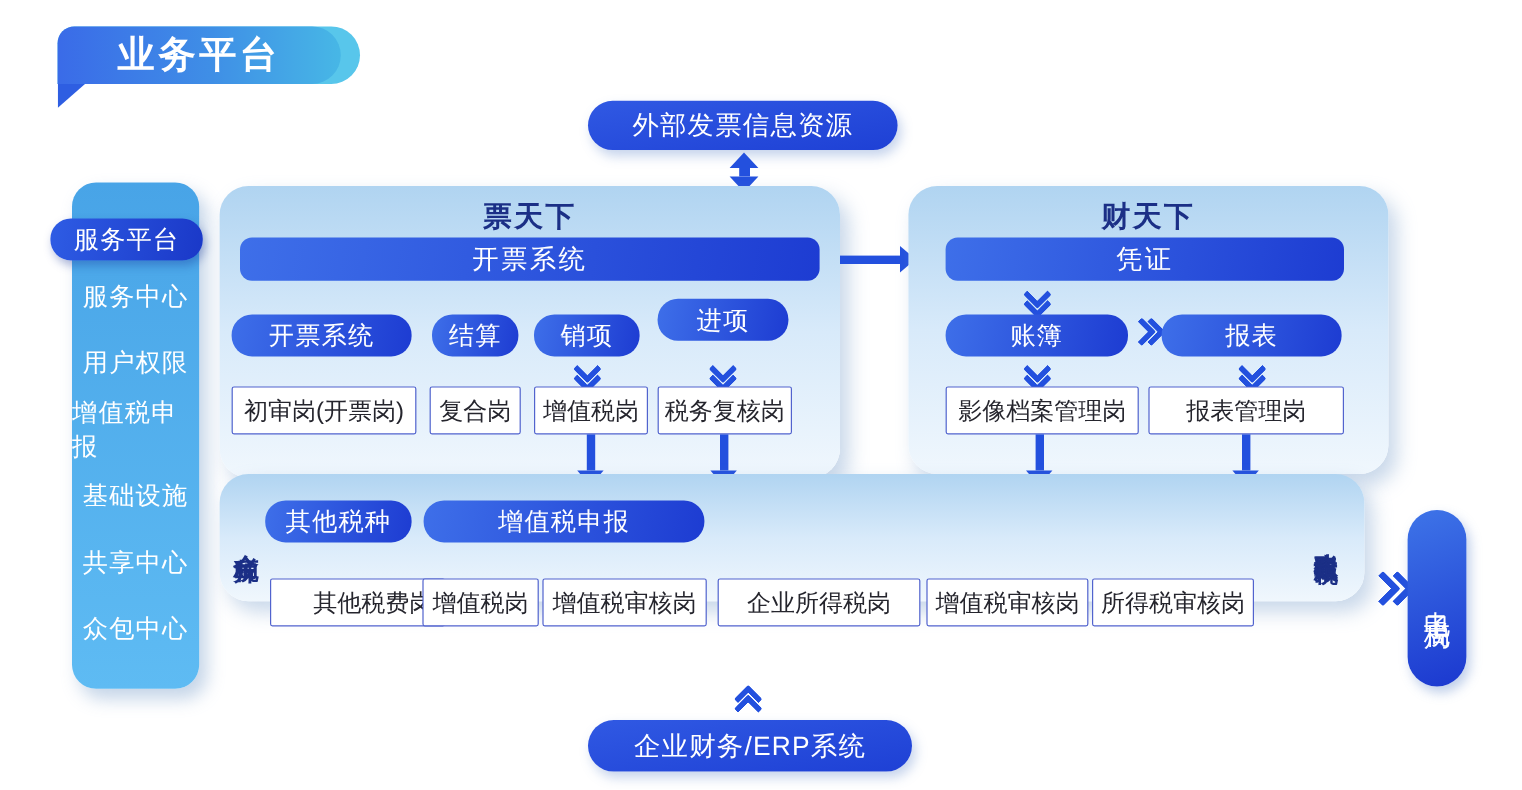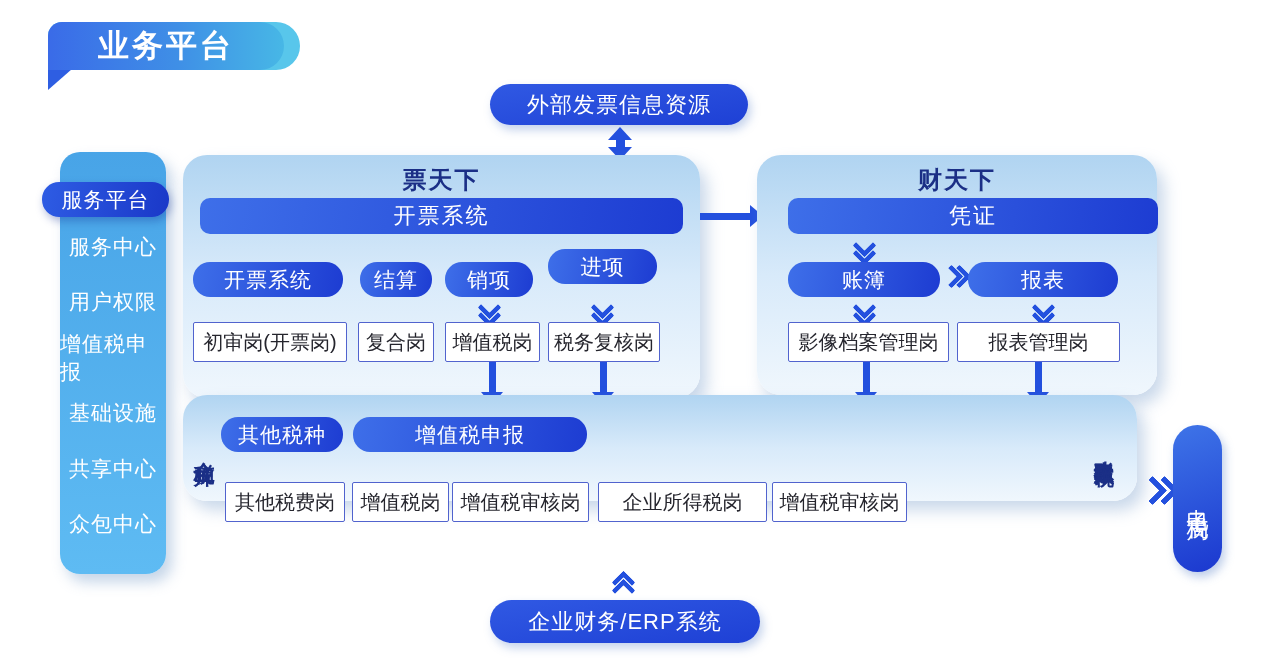--- a/index.html
+++ b/index.html
@@ -130,21 +130,21 @@
   </div>
 
   <div class="harrow" style="left:700px;top:205px;">
     <span class="hstem"></span>
     <span class="tri-right"></span>
     <span class="chev right"></span>
   </div>
 
   <div class="panel" style="left:757px;top:155px;width:400px;height:240px;">
     <div class="panel-title">财天下</div>
-    <div class="bar" style="left:31px;top:43px;width:370px;">凭证</div>
+    <div class="bar" style="left:31px;top:43px;width:332px;">凭证</div>
     <div class="dchev" style="left:95px;top:82px;">
       <span class="chev down"></span>
       <span class="chev down"></span>
     </div>
     <div class="btn" style="left:31px;top:107px;width:152px;text-align:center;">账簿</div>
     <div class="dchev-r" style="left:186px;top:113px;">
       <span class="chev right"></span>
       <span class="chev right"></span>
     </div>
     <div class="btn" style="left:211px;top:107px;width:150px;">报表</div>
@@ -180,25 +180,26 @@
     <span class="tri-down"></span>
     <span class="chev down"></span>
   </div>
 
   <div class="panel" style="left:183px;top:395px;width:954px;height:106px;">
     <div class="vtext" style="left:6px;top:0;height:100%;width:30px;">
       <span>金税师</span>
     </div>
     <div class="btn" style="left:38px;top:22px;width:122px;">其他税种</div>
     <div class="btn" style="left:170px;top:22px;width:234px;">增值税申报</div>
-    <div class="rolebox" style="left:42px;top:87px;width:118px;">其他税费岗</div>
+    <div class="rolebox" style="left:42px;top:87px;width:118px;padding-left:26px;">其他税费岗</div>
     <div class="rolebox" style="left:169px;top:87px;width:95px;">增值税岗</div>
     <div class="rolebox" style="left:269px;top:87px;width:135px;">增值税审核岗</div>
     <div class="rolebox" style="left:415px;top:87px;width:167px;">企业所得税岗</div>
     <div class="rolebox" style="left:589px;top:87px;width:133px;">增值税审核岗</div>
+    <div class="rolebox" style="left:727px;top:87px;width:133px;">所得税审核岗</div>
     <div class="vtext" style="left:905px;top:0;height:100%;width:34px;">
       <span style="font-size:20px;letter-spacing:1px;">账表取数报税</span>
     </div>
   </div>
 
   <div class="dchev-r" style="left:1142px;top:480px;">
     <span class="chev right" style="width:15px;height:15px;border-right-width:6px;border-bottom-width:6px;"></span>
     <span class="chev right" style="width:15px;height:15px;border-right-width:6px;border-bottom-width:6px;"></span>
   </div>
 

